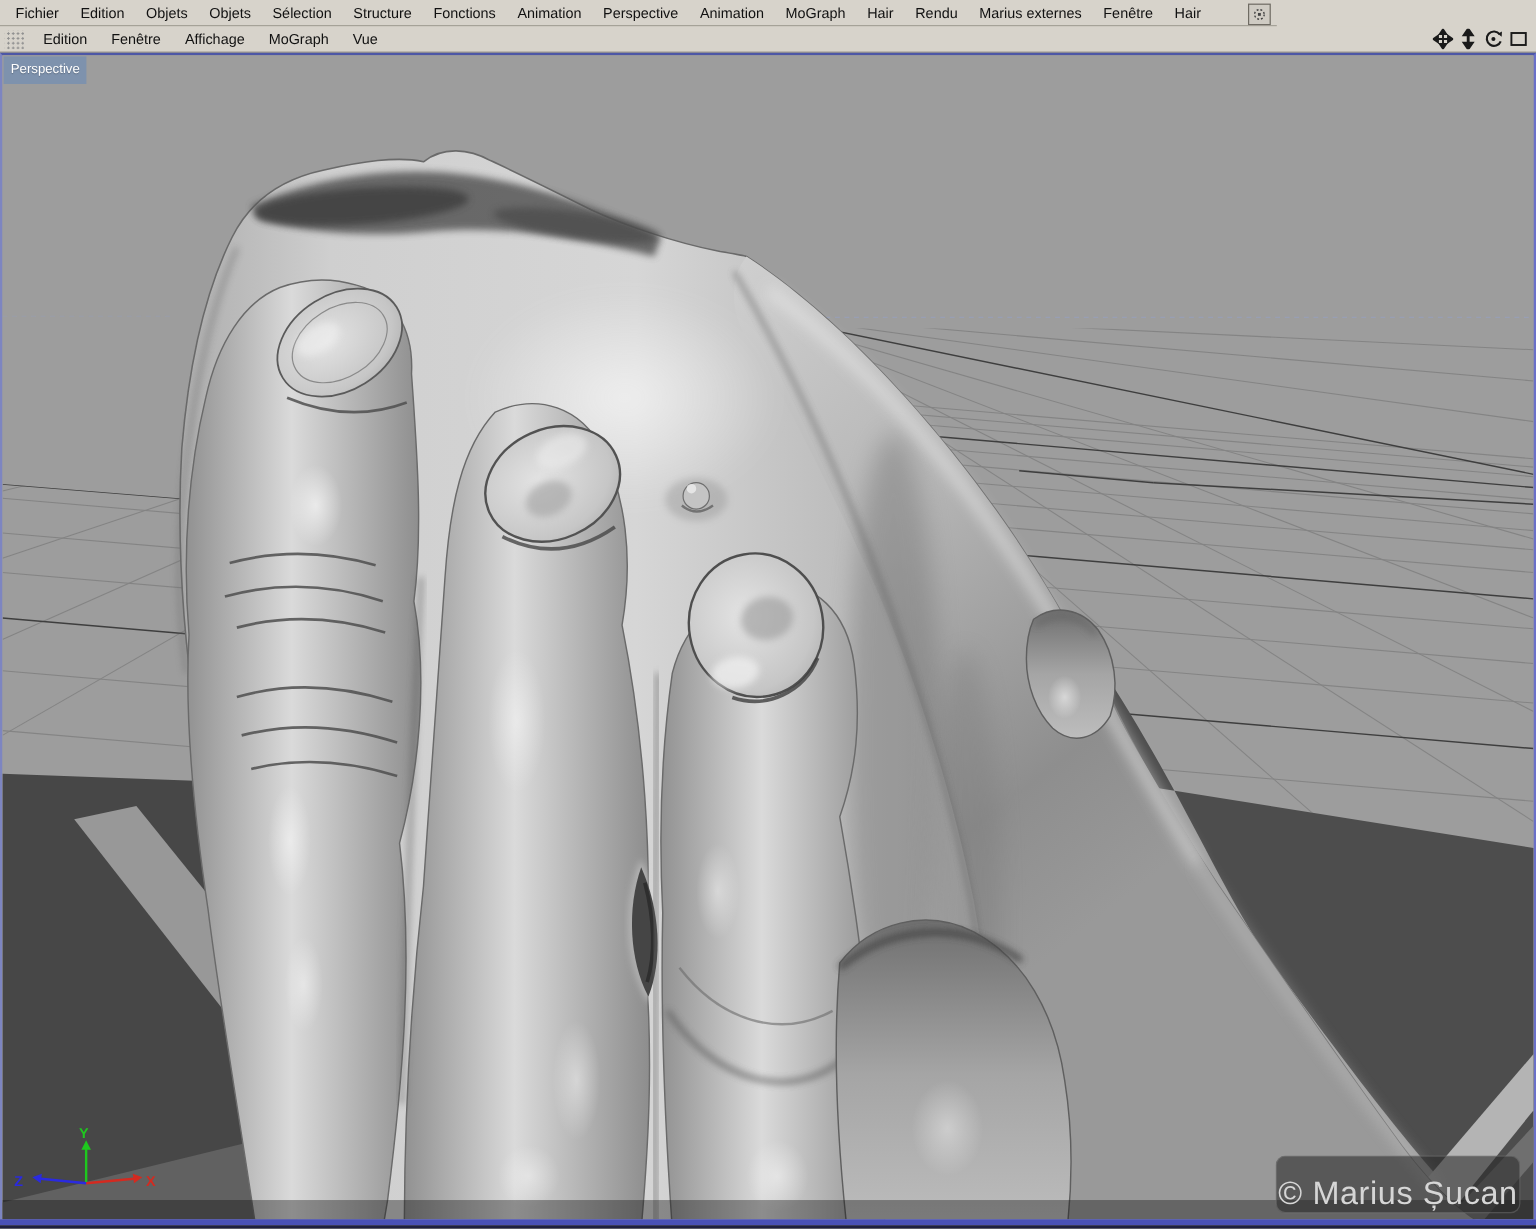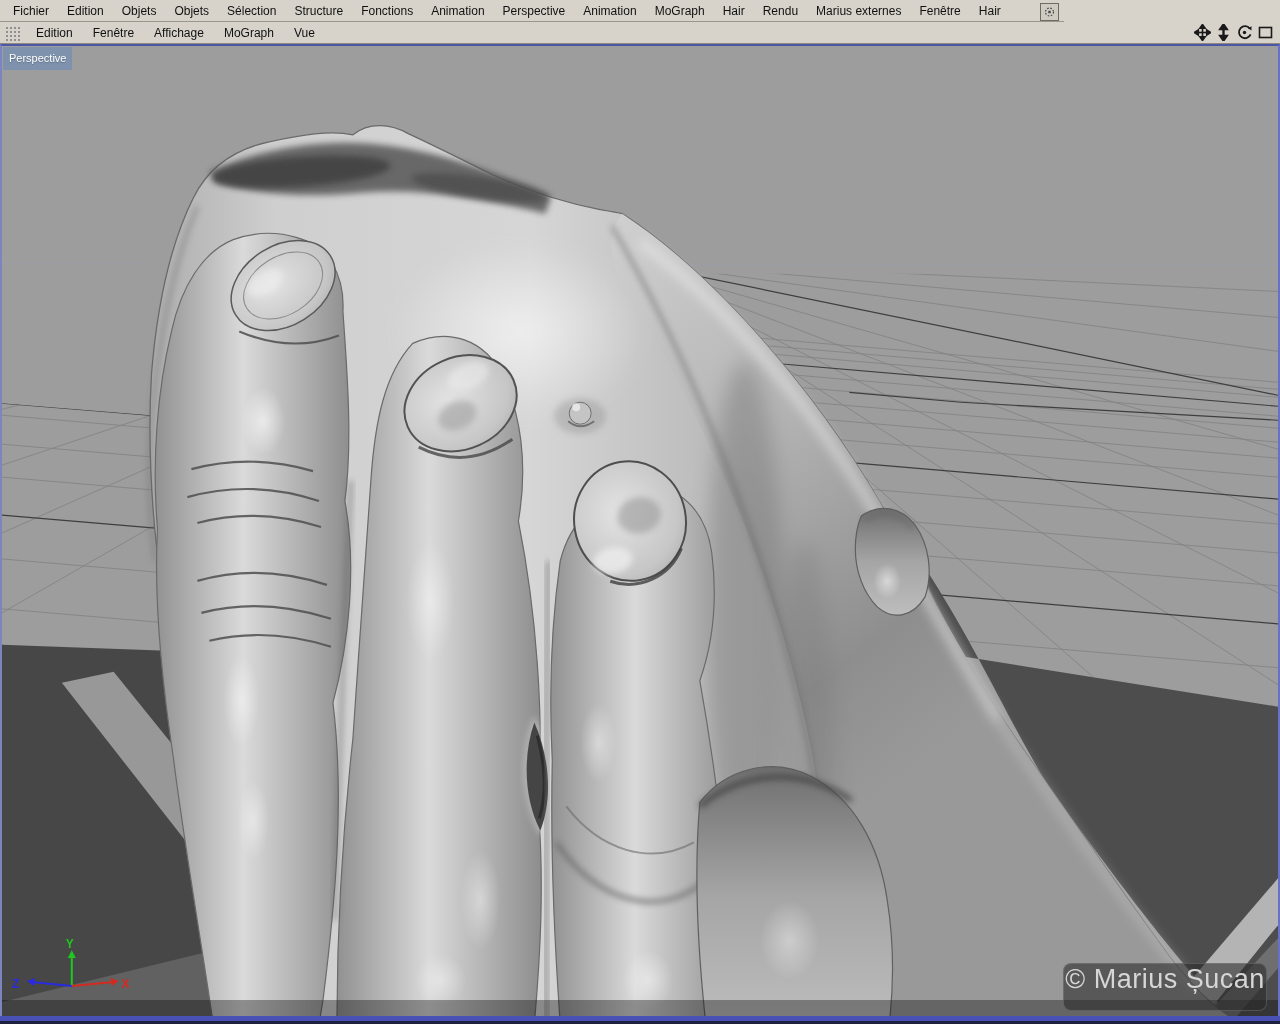--- a/index.html
+++ b/index.html
@@ -26,21 +26,21 @@
   
   .viewport{position:absolute;left:0;top:44px;width:1280px;height:972px;
             box-sizing:border-box;background:#9d9d9d;
             border-top:2px solid #4d57a6;border-left:2px solid #7d85c1;border-right:2px solid #6a70c8;}
   .scene{position:absolute;left:0;top:0;width:100%;height:100%;}
   .vp-label{position:absolute;left:1px;top:1px;height:15px;line-height:15px;
             background:#7e92ad;color:#ffffff;font-size:11px;padding:4px 6px;
             text-shadow:0 1px 1px rgba(0,0,0,.25);}
   .watermark{position:absolute;left:1061px;top:917px;width:202px;height:46px;
              background:rgba(42,42,42,.58);border:1px solid rgba(150,150,150,.35);
-             border-radius:8px;display:flex;align-items:flex-start;justify-content:center;
+             border-radius:8px;display:flex;align-items:flex-end;justify-content:center;
              color:#d6d6d6;font-size:27px;letter-spacing:.5px;}
   .vp-bottom-border{position:absolute;left:0;top:1016px;width:1280px;height:5px;background:#4a51b6;}
   .window-bottom{position:absolute;left:0;top:1021px;width:1280px;height:3px;background:#1f2040;}
 </style>
 </head>
 <body>
 
 <div class="window">
 
   <div class="menubar">

